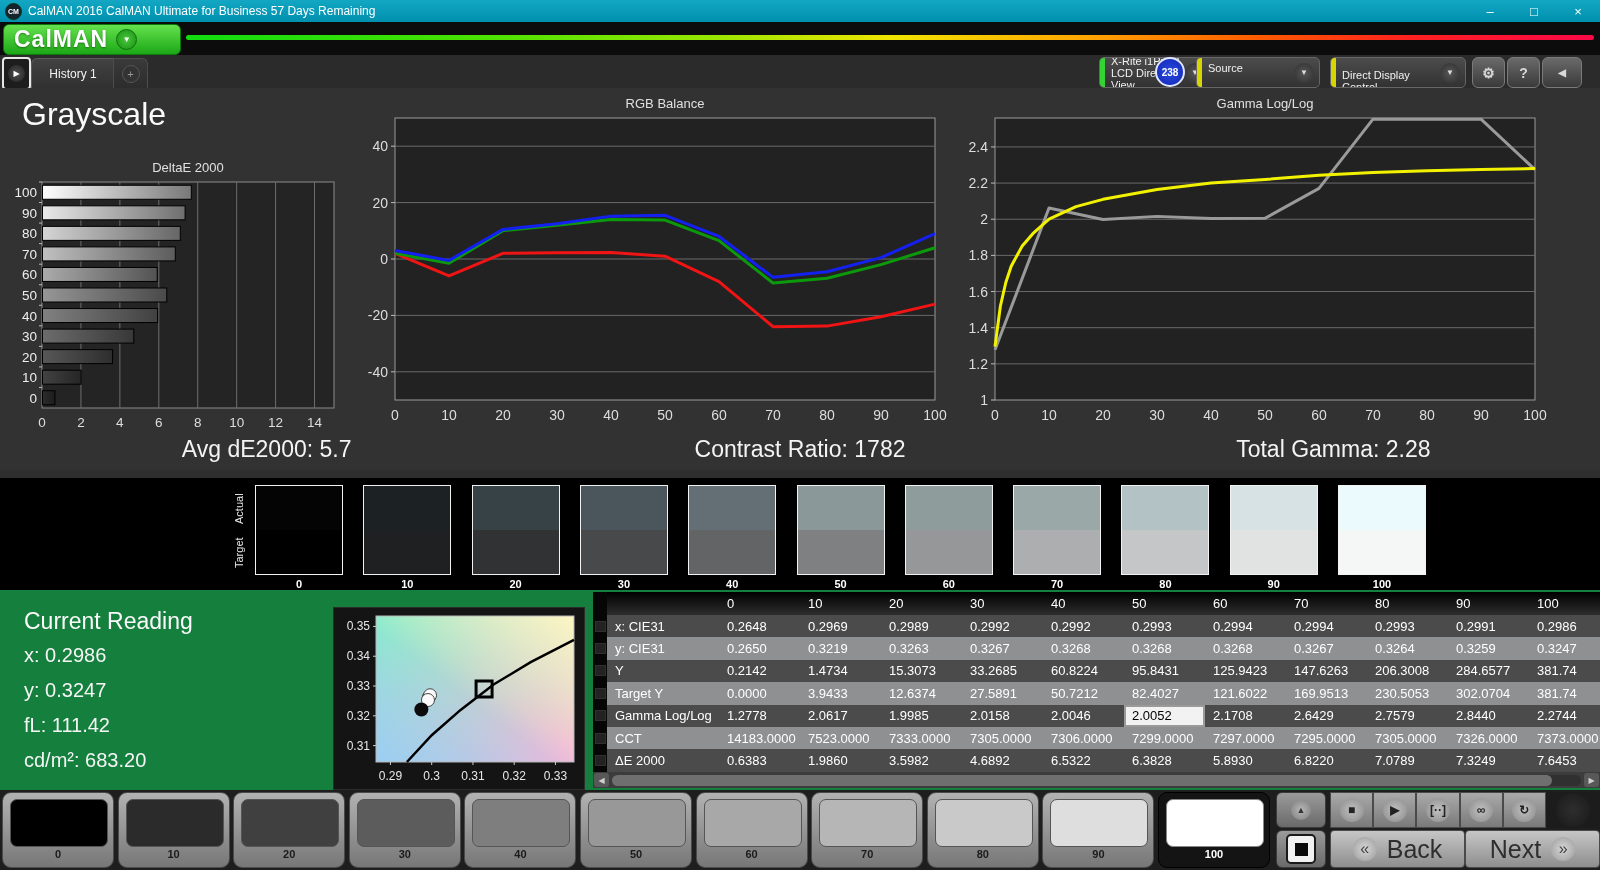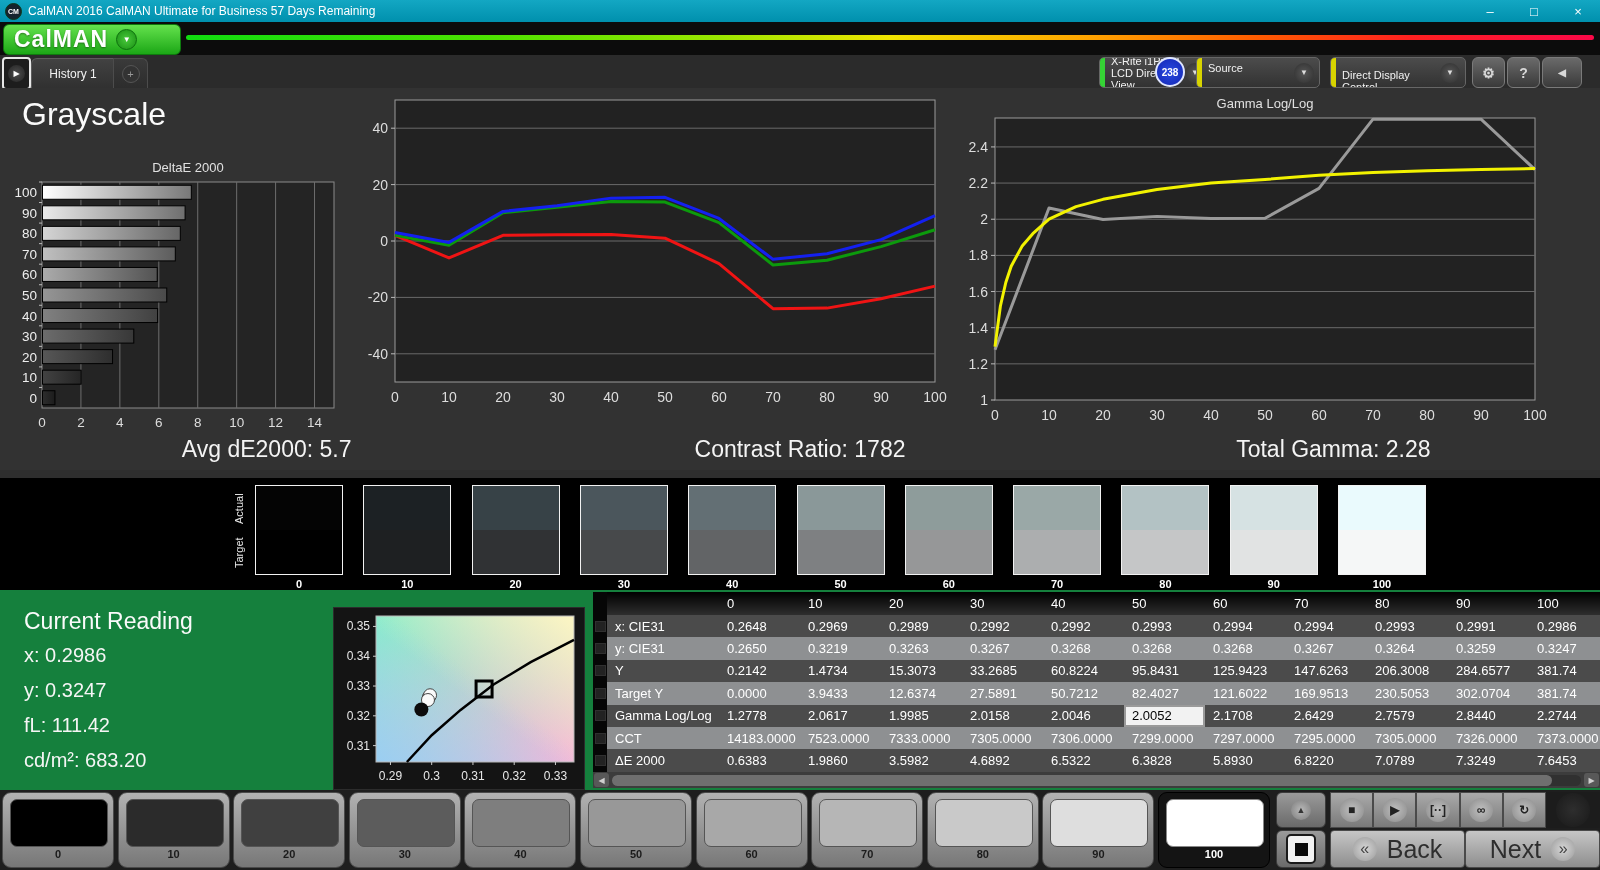--- a/index.html
+++ b/index.html
@@ -287,20 +287,21 @@
           <text x="119.86666666666666" y="249" text-anchor="middle" font-size="13.5" fill="#ddd">4</text>
           <text x="158.8" y="249" text-anchor="middle" font-size="13.5" fill="#ddd">6</text>
           <text x="197.73333333333332" y="249" text-anchor="middle" font-size="13.5" fill="#ddd">8</text>
           <text x="236.66666666666666" y="249" text-anchor="middle" font-size="13.5" fill="#ddd">10</text>
           <text x="275.6" y="249" text-anchor="middle" font-size="13.5" fill="#ddd">12</text>
           <text x="314.53333333333336" y="249" text-anchor="middle" font-size="13.5" fill="#ddd">14</text>
         </svg>
     </div>
 
     <div id="rgb-block">
+      <div class="chart-title">RGB Balance</div>
       <svg id="rgb-svg" width="600" height="310">
           <rect x="35" y="4" width="540" height="282" fill="#222" stroke="#9a9a9a"></rect>
           <line x1="35" y1="257.8" x2="575" y2="257.8" stroke="#6a6a6a"></line>
           <text x="28" y="262.8" text-anchor="end" font-size="14" fill="#ddd">-40</text>
           <line x1="31" y1="257.8" x2="35" y2="257.8" stroke="#bbb"></line>
           <line x1="35" y1="201.39999999999998" x2="575" y2="201.39999999999998" stroke="#6a6a6a"></line>
           <text x="28" y="206.39999999999998" text-anchor="end" font-size="14" fill="#ddd">-20</text>
           <line x1="31" y1="201.39999999999998" x2="35" y2="201.39999999999998" stroke="#bbb"></line>
           <line x1="35" y1="145" x2="575" y2="145" stroke="#6a6a6a"></line>
           <text x="28" y="150" text-anchor="end" font-size="14" fill="#ddd">0</text>

